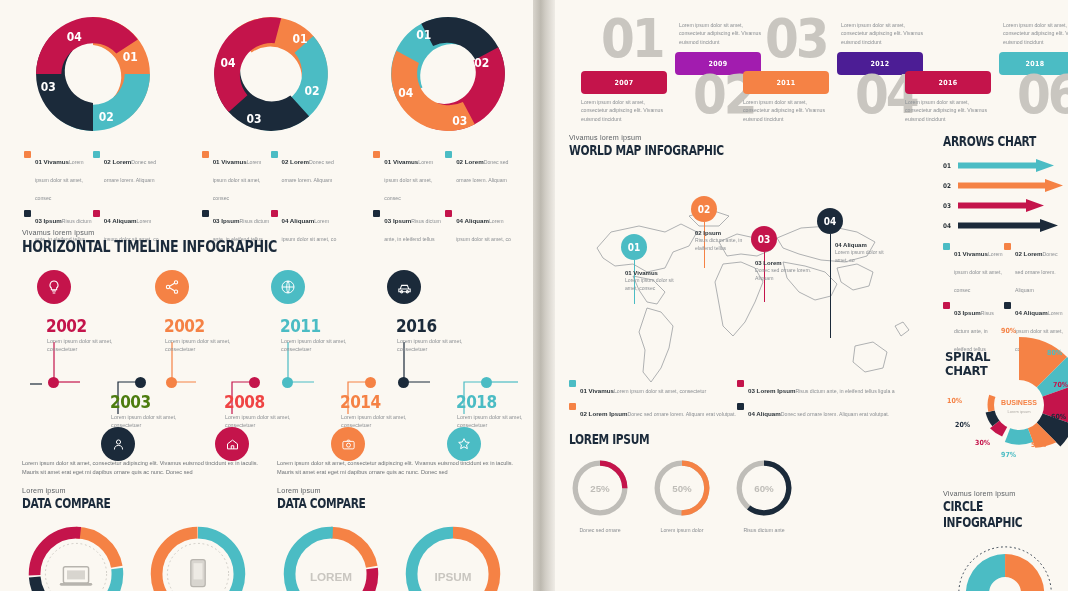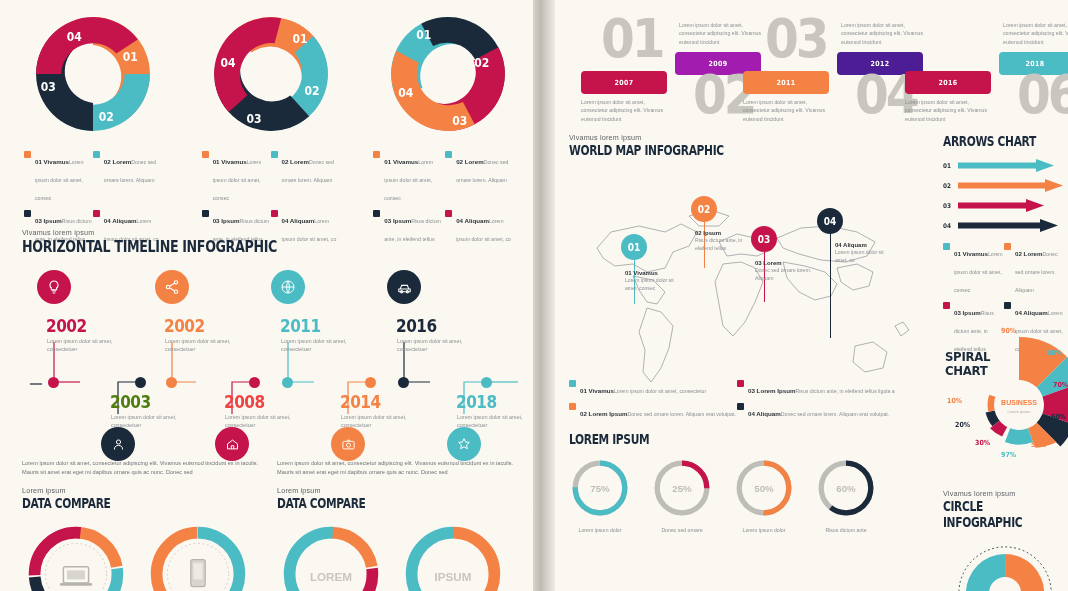--- a/index.html
+++ b/index.html
@@ -445,28 +445,20 @@
             <span><span class="lt">02 Lorem Ipsum</span><span class="ld">Donec sed ornare lorem. Aliquam erat volutpat.</span></span>
           </div>
         <div class="li">
             <span class="sw" style="background:#1B2A3A"></span>
             <span><span class="lt">04 Aliquam</span><span class="ld">Donec sed ornare lorem. Aliquam erat volutpat.</span></span>
           </div>
       </div>
 
       <div class="headline sm" style="margin-top:6px">LOREM IPSUM</div>
       <div class="pct-row">
-        <div class="pct-item">
-          <svg viewBox="0 0 70 70" width="62" height="62">
-            <circle cx="35" cy="35" r="28" fill="none" stroke="#BFBDB8" stroke-width="6"></circle>
-            <circle cx="35" cy="35" r="28" fill="none" stroke="#4BBCC4" stroke-width="6" stroke-dasharray="132 44" transform="rotate(-90 35 35)"></circle>
-            <text x="35" y="40" text-anchor="middle" font-family="Liberation Sans" font-size="11" font-weight="bold" fill="#BFBDB8">75%</text>
-          </svg>
-          <div class="pct-cap">Lorem ipsum dolor</div>
-        </div>
         <div class="pct-item">
           <svg viewBox="0 0 70 70" width="62" height="62">
             <circle cx="35" cy="35" r="28" fill="none" stroke="#BFBDB8" stroke-width="6"></circle>
             <circle cx="35" cy="35" r="28" fill="none" stroke="#C4144B" stroke-width="6" stroke-dasharray="44 132" transform="rotate(-90 35 35)"></circle>
             <text x="35" y="40" text-anchor="middle" font-family="Liberation Sans" font-size="11" font-weight="bold" fill="#BFBDB8">25%</text>
           </svg>
           <div class="pct-cap">Donec sed ornare</div>
         </div>
         <div class="pct-item">
           <svg viewBox="0 0 70 70" width="62" height="62">

